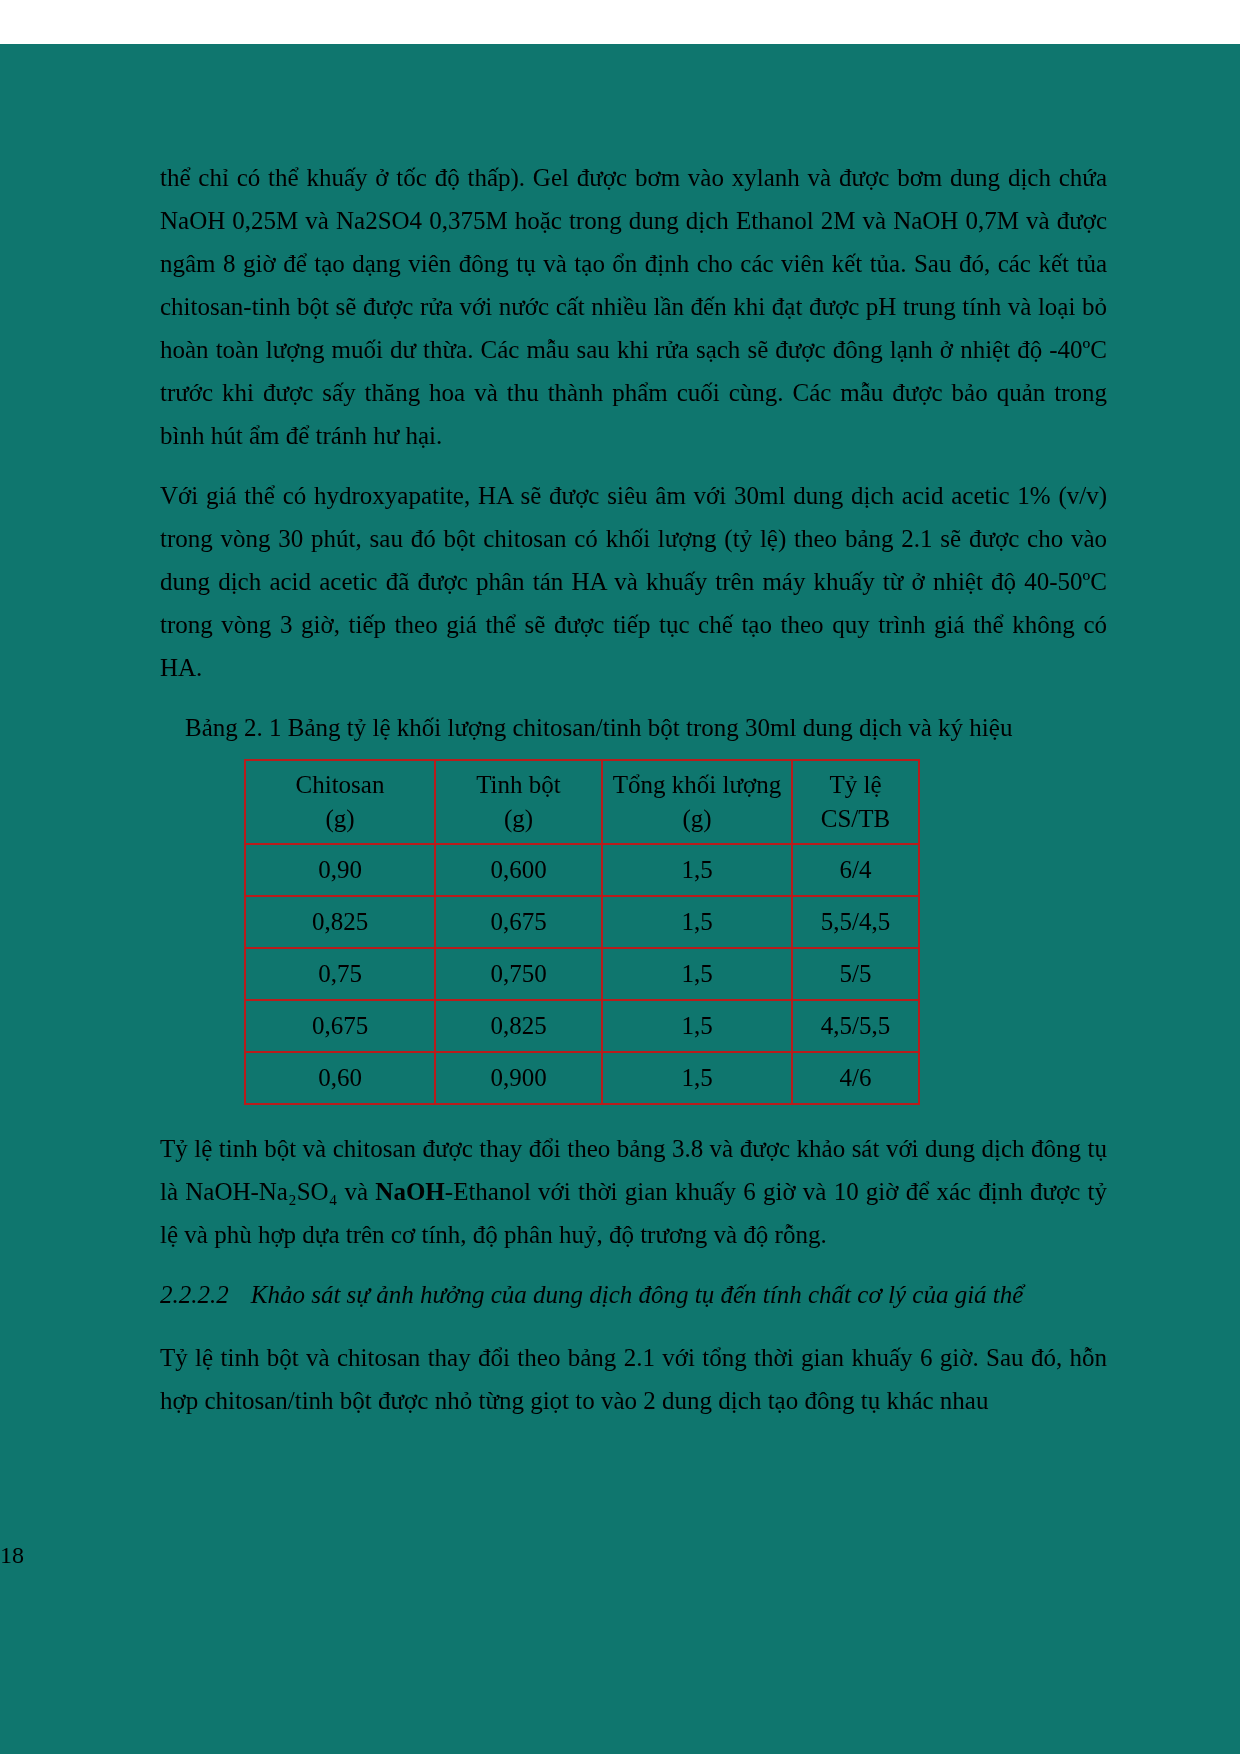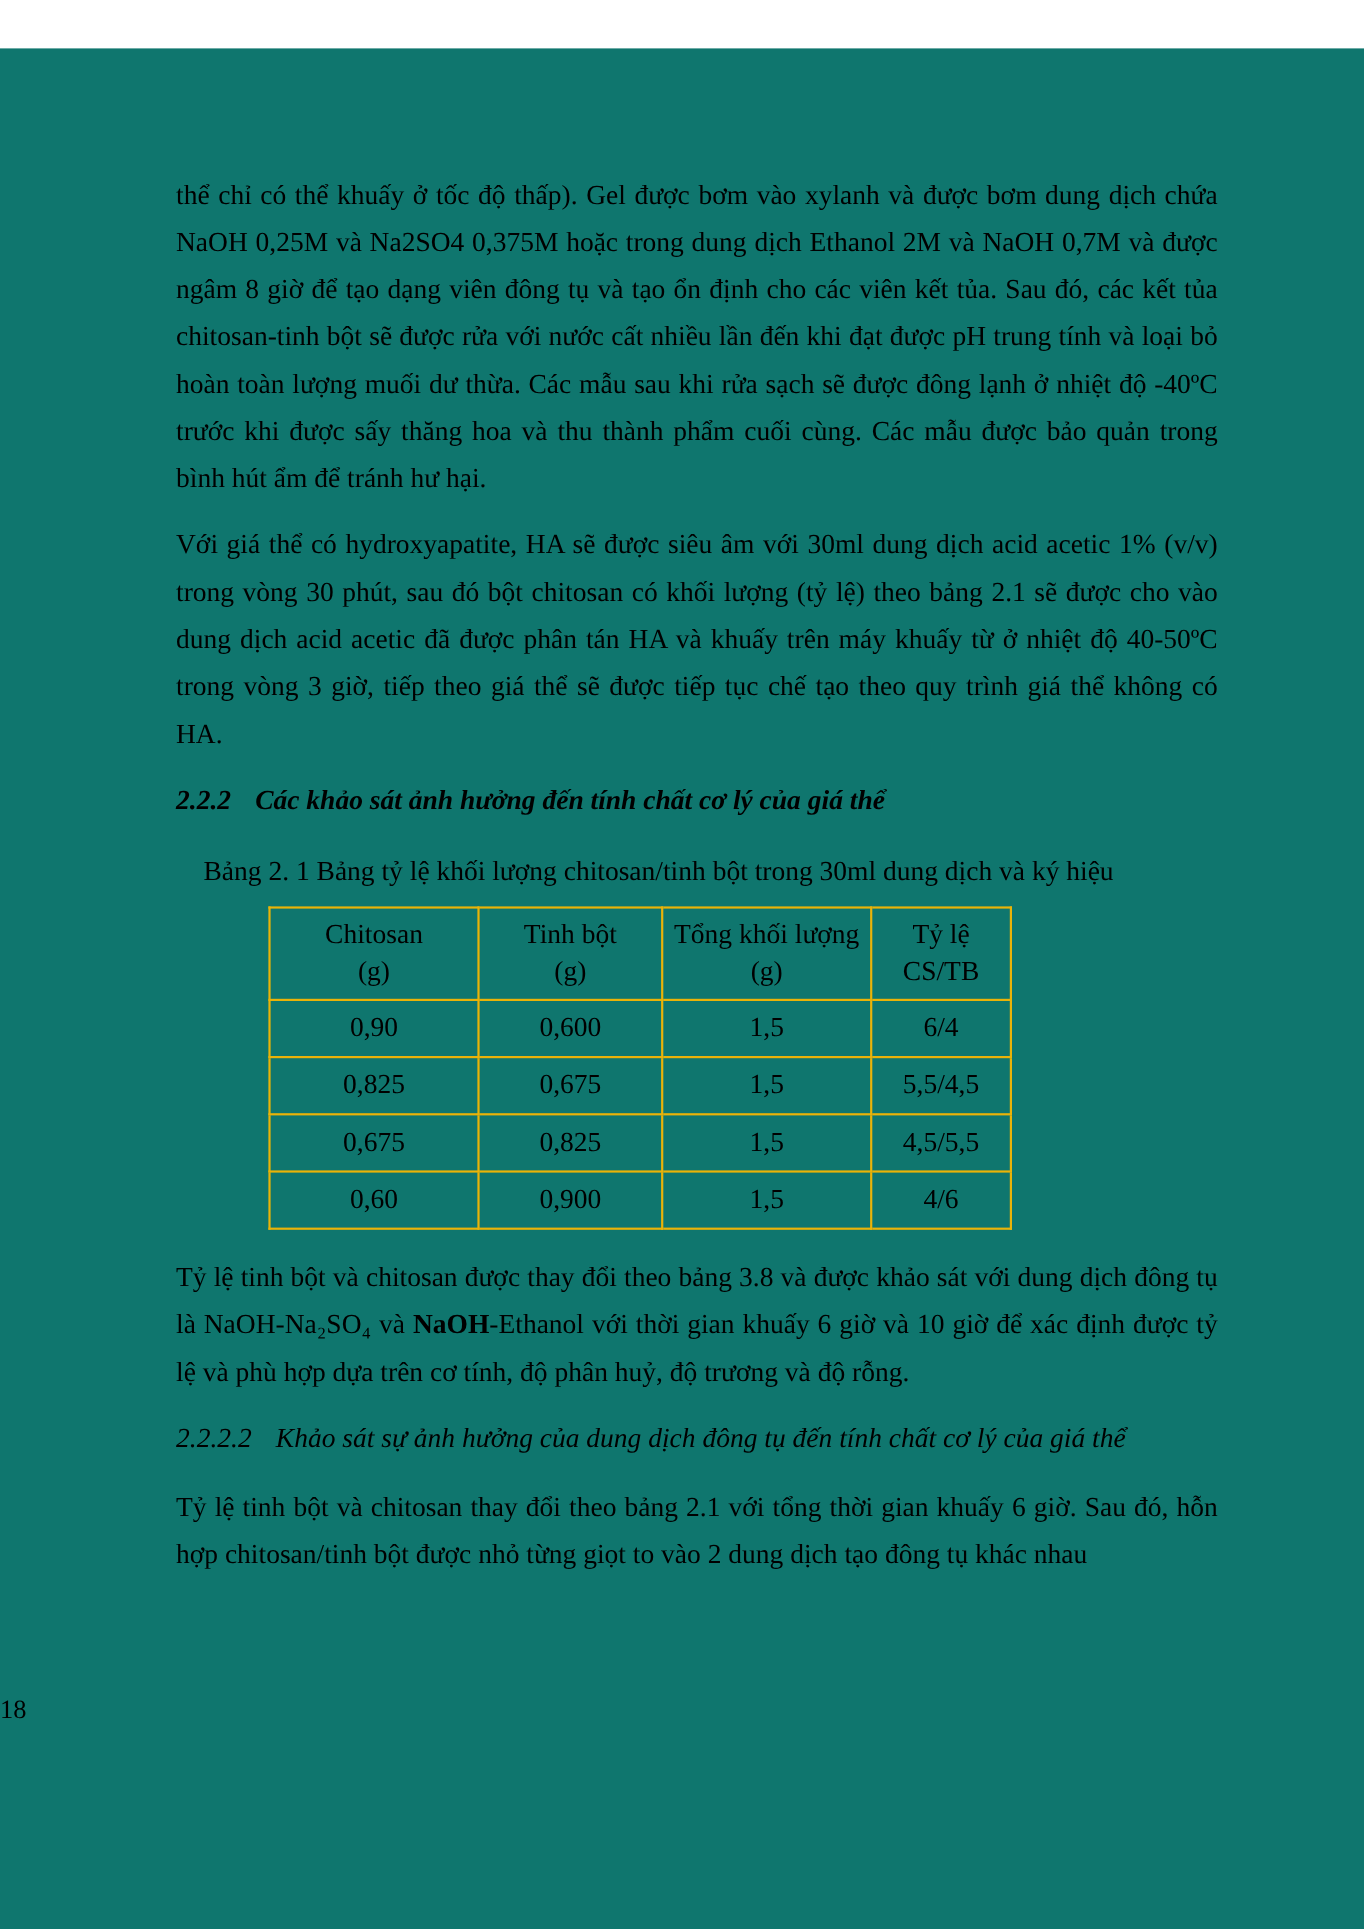--- a/index.html
+++ b/index.html
@@ -50,21 +50,21 @@
     font-size: 25px;
     line-height: 43px;
     margin: 0 0 10px 25px;
   }
   table.data-table {
     border-collapse: collapse;
     margin: 0 0 22px 84px;
     font-size: 25px;
   }
   .data-table th, .data-table td {
-    border: 2px solid #eab308;
+    border: 2px solid #b91c1c;
     text-align: center;
     vertical-align: middle;
     font-weight: normal;
     padding: 0;
   }
   .data-table th {
     height: 82px;
     line-height: 34px;
   }
   .data-table td {
@@ -87,23 +87,20 @@
 </head>
 <body>
 
 <div class="page">
   <div class="content">
 
     <p class="body-text">thể chỉ có thể khuấy ở tốc độ thấp). Gel được bơm vào xylanh và được bơm dung dịch chứa NaOH 0,25M và Na2SO4 0,375M hoặc trong dung dịch Ethanol 2M và NaOH 0,7M và được ngâm 8 giờ để tạo dạng viên đông tụ và tạo ổn định cho các viên kết tủa. Sau đó, các kết tủa chitosan-tinh bột sẽ được rửa với nước cất nhiều lần đến khi đạt được pH trung tính và loại bỏ hoàn toàn lượng muối dư thừa. Các mẫu sau khi rửa sạch sẽ được đông lạnh ở nhiệt độ -40ºC trước khi được sấy thăng hoa và thu thành phẩm cuối cùng. Các mẫu được bảo quản trong bình hút ẩm để tránh hư hại.</p>
 
     <p class="body-text">Với giá thể có hydroxyapatite, HA sẽ được siêu âm với 30ml dung dịch acid acetic 1% (v/v) trong vòng 30 phút, sau đó bột chitosan có khối lượng (tỷ lệ) theo bảng 2.1 sẽ được cho vào dung dịch acid acetic đã được phân tán HA và khuấy trên máy khuấy từ ở nhiệt độ 40-50ºC trong vòng 3 giờ, tiếp theo giá thể sẽ được tiếp tục chế tạo theo quy trình giá thể không có HA.</p>
 
-    <div class="section-heading">
-      <span class="h-num">2.2.2</span><span>Các khảo sát ảnh hưởng đến tính chất cơ lý của giá thể</span>
-    </div>
 
 
     <div class="table-caption">Bảng 2. 1 Bảng tỷ lệ khối lượng chitosan/tinh bột trong 30ml dung dịch và ký hiệu</div>
 
     <table class="data-table">
       <colgroup>
         <col class="col-1">
         <col class="col-2">
         <col class="col-3">
         <col class="col-4">
@@ -135,20 +132,26 @@
           <td>1,5</td>
           <td>6/4</td>
         </tr>
         <tr>
           <td>0,825</td>
           <td>0,675</td>
           <td>1,5</td>
           <td>5,5/4,5</td>
         </tr>
         <tr>
+          <td>0,75</td>
+          <td>0,750</td>
+          <td>1,5</td>
+          <td>5/5</td>
+        </tr>
+        <tr>
           <td>0,675</td>
           <td>0,825</td>
           <td>1,5</td>
           <td>4,5/5,5</td>
         </tr>
         <tr>
           <td>0,60</td>
           <td>0,900</td>
           <td>1,5</td>
           <td>4/6</td>

